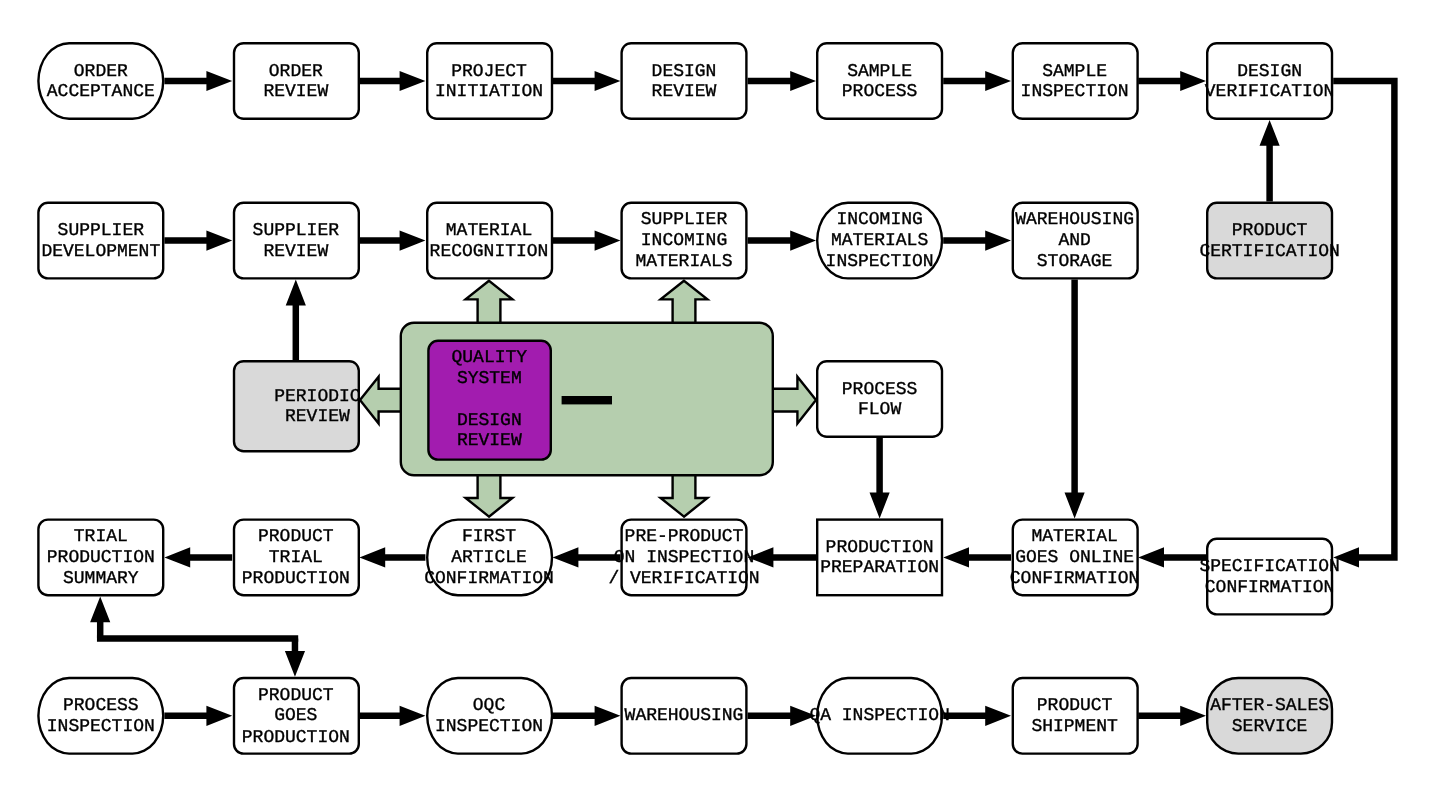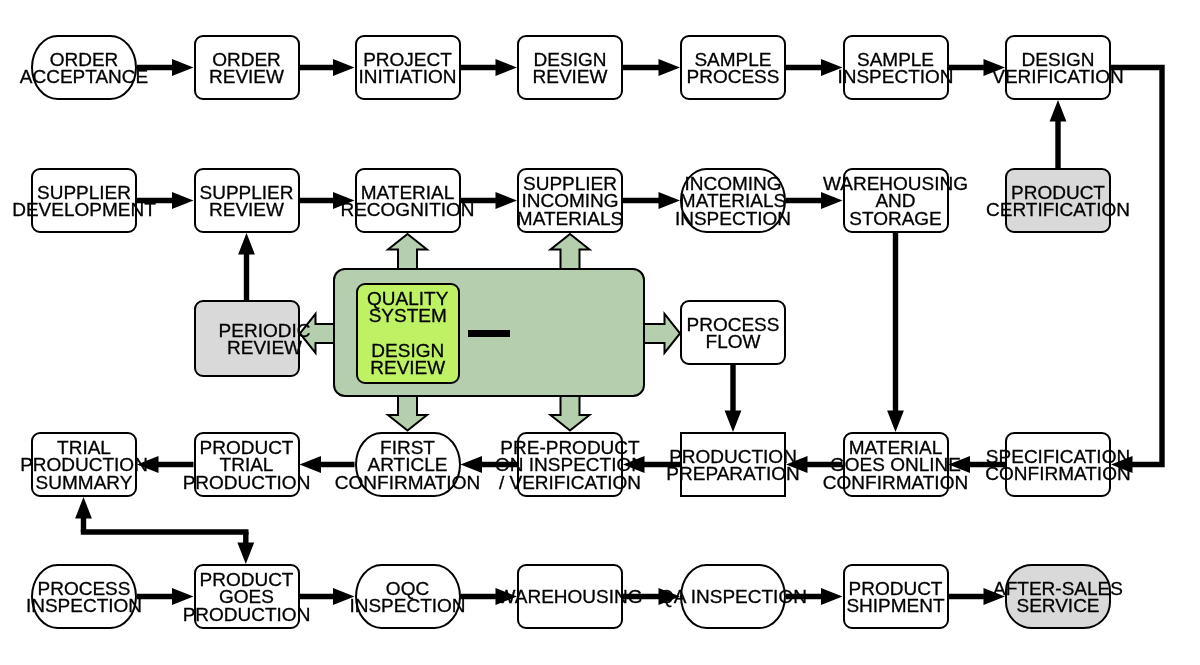--- a/index.html
+++ b/index.html
@@ -7,24 +7,24 @@
 body{width:1200px;height:665px;background:#ffffff;font-family:"Liberation Sans",sans-serif;overflow:hidden;}
 #stage{position:relative;width:1200px;height:665px;background:#ffffff;}
 #conn{position:absolute;left:0;top:0;width:1200px;height:665px;}
 .node{position:absolute;box-sizing:border-box;border:2.2px solid #000;display:flex;align-items:center;justify-content:center;}
 .node.box{border-radius:9px;}
 .node.rect{border-radius:0;}
 .node.stadium{border-radius:27px / 33px;}
 .node.oval{border-radius:27px / 33px;}
 .node.white{background:#ffffff;}
 .node.gray{background:#d9d9d9;}
-.lbl{font-size:19px;line-height:17.3px;color:#000;text-align:center;white-space:nowrap;position:relative;top:0.5px;-webkit-text-stroke:0.3px #000;}
+.lbl{font-size:15px;line-height:17.3px;color:#000;text-align:center;white-space:nowrap;position:relative;top:0.5px;font-family:Liberation Mono, monospace;-webkit-text-stroke:0.3px #000;}
 .tl{height:17.3px;}
 #greenblock{position:absolute;left:333px;top:268px;width:312px;height:129px;box-sizing:border-box;border:2.2px solid #000;border-radius:12px;background:#b5ceae;}
-.gbox{position:absolute;box-sizing:border-box;border:2.2px solid #000;border-radius:9px;background:#bef264;display:flex;align-items:center;justify-content:center;}
+.gbox{position:absolute;box-sizing:border-box;border:2.2px solid #000;border-radius:9px;background:#a21caf;display:flex;align-items:center;justify-content:center;}
 #dash{position:absolute;left:468px;top:329.8px;width:41.5px;height:7.5px;background:#000;}
 </style>
 </head>
 <body>
 
 <div id="stage">
 <svg id="conn" width="1200" height="665" viewBox="0 0 1200 665">
 <path d="M137,64.8 L172.0,64.8 L172.0,59.1 L193.5,67.5 L172.0,75.9 L172.0,70.2 L137,70.2 Z" fill="#000"></path>
 <path d="M299.5,64.8 L333.0,64.8 L333.0,59.1 L354.5,67.5 L333.0,75.9 L333.0,70.2 L299.5,70.2 Z" fill="#000"></path>
 <path d="M460.5,64.8 L495.5,64.8 L495.5,59.1 L517,67.5 L495.5,75.9 L495.5,70.2 L460.5,70.2 Z" fill="#000"></path>
@@ -209,21 +209,21 @@
         <div class="tl">PREPARATION</div>
       </div>
     </div>
 <div class="node box white" style="left:842.5px;top:432px;width:106px;height:65px;">
       <div class="lbl">
         <div class="tl">MATERIAL</div>
         <div class="tl">GOES ONLINE</div>
         <div class="tl">CONFIRMATION</div>
       </div>
     </div>
-<div class="node box white" style="left:1005px;top:432px;width:106px;height:65px;">
+<div class="node box white" style="left:1005px;top:448px;width:106px;height:65px;">
       <div class="lbl">
         <div class="tl">SPECIFICATION</div>
         <div class="tl">CONFIRMATION</div>
       </div>
     </div>
 <div class="node stadium white" style="left:31px;top:564px;width:106px;height:65px;">
       <div class="lbl">
         <div class="tl">PROCESS</div>
         <div class="tl">INSPECTION</div>
       </div>

